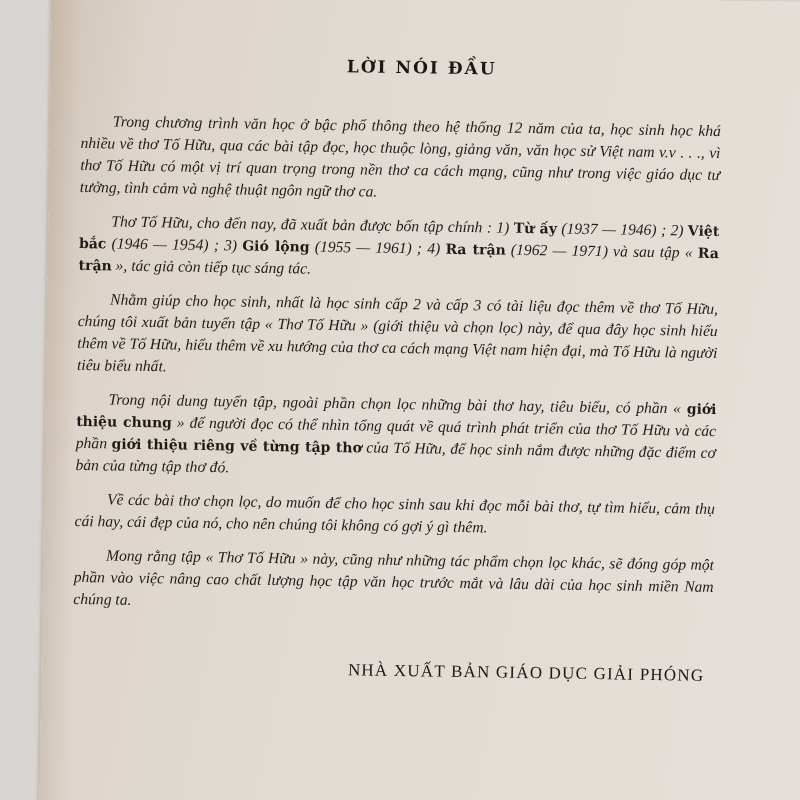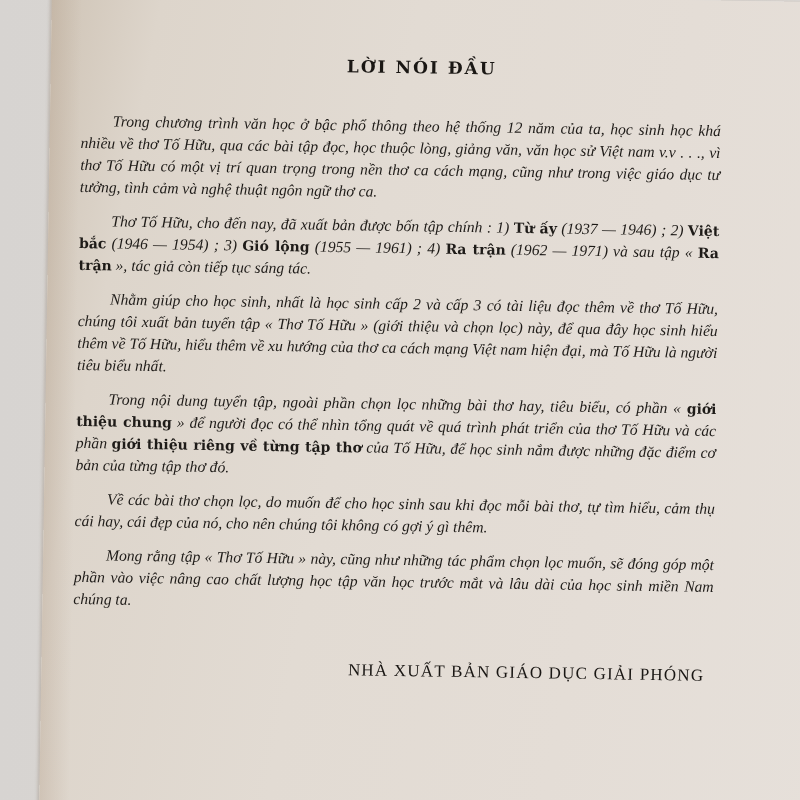--- a/index.html
+++ b/index.html
@@ -68,17 +68,17 @@
     <span>Nhằm giúp cho học sinh, nhất là học sinh cấp 2 và cấp 3 có tài liệu đọc thêm về thơ Tố Hữu, chúng tôi xuất bản tuyển tập « Thơ Tố Hữu » (giới thiệu và chọn lọc) này, để qua đây học sinh hiểu thêm về Tố Hữu, hiểu thêm về xu hướng của thơ ca cách mạng Việt nam hiện đại, mà Tố Hữu là người tiêu biểu nhất.</span>
   </p>
 
   <p class="para"><span>Trong nội dung tuyển tập, ngoài phần chọn lọc những bài thơ hay, tiêu biểu, có phần « </span><b>giới thiệu chung</b><span> » để người đọc có thể nhìn tổng quát về quá trình phát triển của thơ Tố Hữu và các phần </span><b>giới thiệu riêng về từng tập thơ</b><span> của Tố Hữu, để học sinh nắm được những đặc điểm cơ bản của từng tập thơ đó.</span></p>
 
   <p class="para">
     <span>Về các bài thơ chọn lọc, do muốn để cho học sinh sau khi đọc mỗi bài thơ, tự tìm hiểu, cảm thụ cái hay, cái đẹp của nó, cho nên chúng tôi không có gợi ý gì thêm.</span>
   </p>
 
   <p class="para">
-    <span>Mong rằng tập « Thơ Tố Hữu » này, cũng như những tác phẩm chọn lọc muốn, sẽ đóng góp một phần vào việc nâng cao chất lượng học tập văn học trước mắt và lâu dài của học sinh miền Nam chúng ta.</span>
+    <span>Mong rằng tập « Thơ Tố Hữu » này, cũng như những tác phẩm chọn lọc khác, sẽ đóng góp một phần vào việc nâng cao chất lượng học tập văn học trước mắt và lâu dài của học sinh miền Nam chúng ta.</span>
   </p>
 
   <div class="signature">NHÀ XUẤT BẢN GIÁO DỤC GIẢI PHÓNG</div>
 </div>
 
 </body></html>

